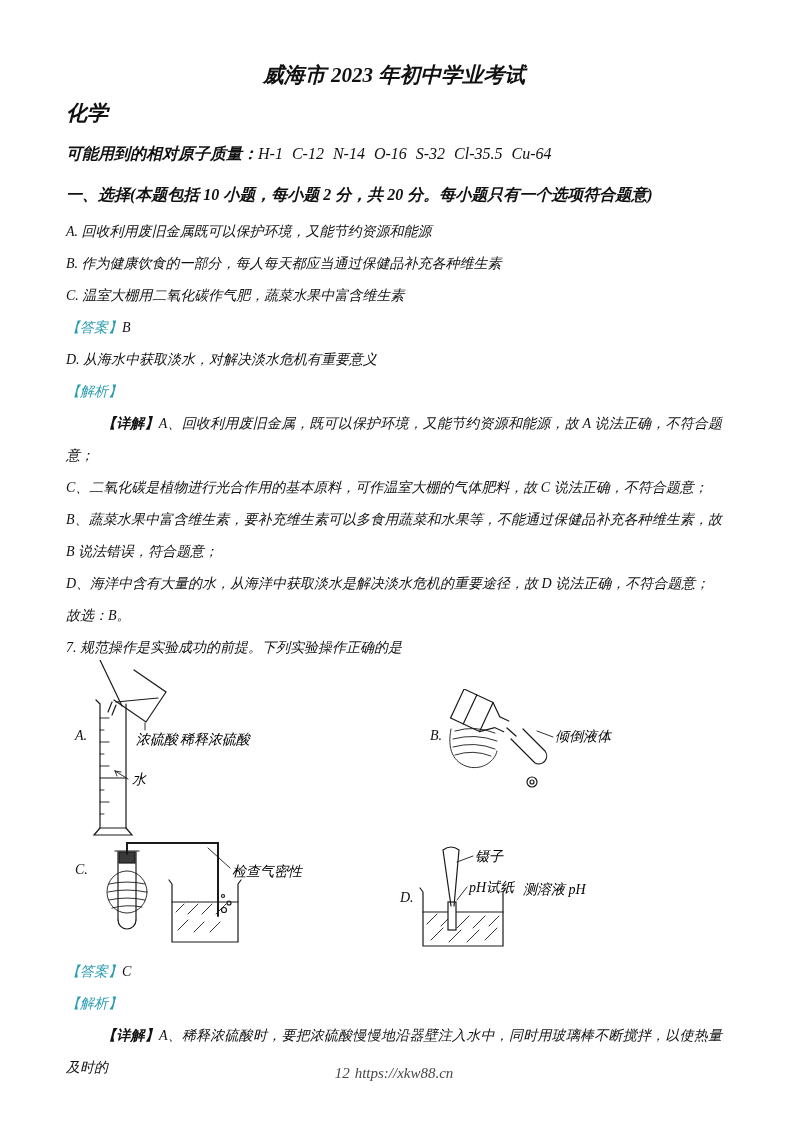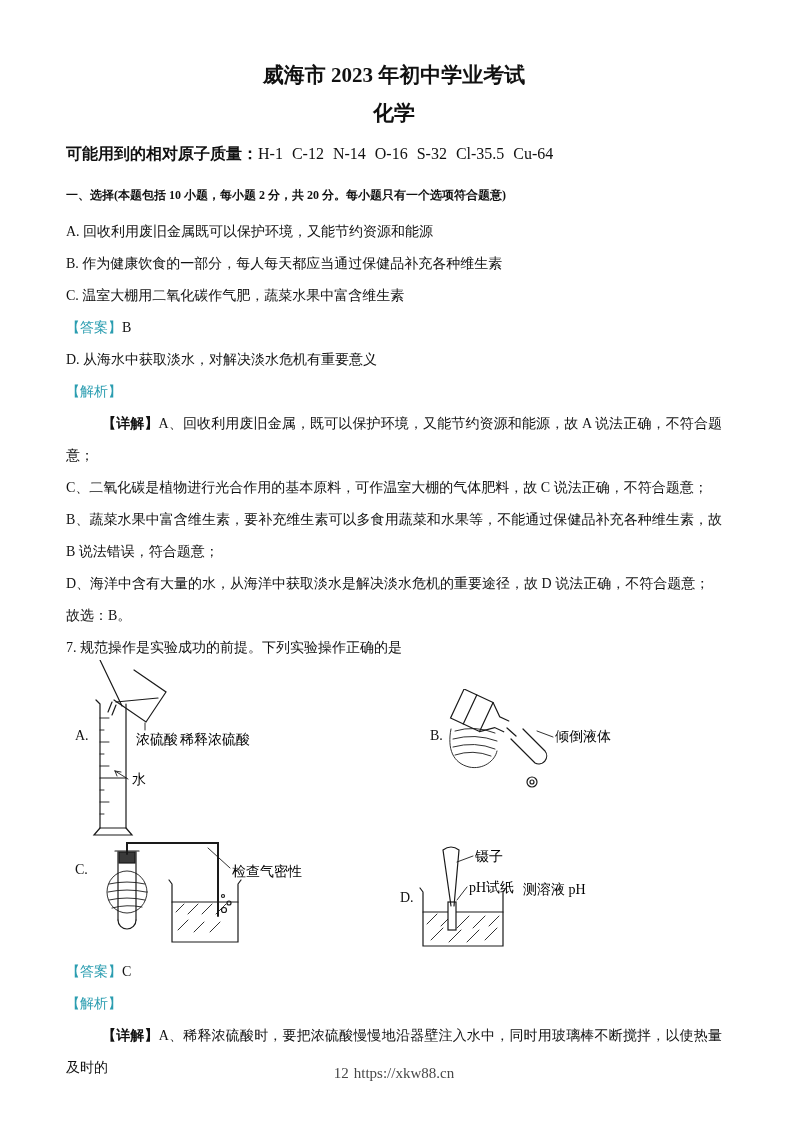--- a/index.html
+++ b/index.html
@@ -1,24 +1,24 @@
 <!DOCTYPE html>
 <html><head>
 <meta charset="utf-8">
 <style>
   html,body{margin:0;padding:0;background:#ffffff;}
   .page{position:relative;width:788px;height:1122px;background:#fff;
         padding:58px 66px 0;box-sizing:border-box;color:#111;
-        font-family:"Liberation Serif",serif;font-size:14px;overflow:hidden;}
+        font-family:"Liberation Serif",serif;font-size:14px;overflow:hidden;font-style:italic;}
   .title{text-align:center;font-weight:bold;font-size:21px;line-height:34px;margin:0;}
-  .subject{text-align:center;font-weight:bold;font-size:21px;line-height:42px;margin:0;}
+  .subject{text-align:left;font-weight:bold;font-size:21px;line-height:42px;margin:0;}
   .atomic{line-height:40px;margin:0;font-size:16px;}
   .atomic .lbl{font-weight:bold;}
   .atomic .vals{word-spacing:5px;margin-top:20px;}
-  .section-head{font-weight:bold;font-size:12px;line-height:42px;margin:0;}
+  .section-head{font-weight:bold;font-size:16px;line-height:42px;margin:0;}
   .para{line-height:32px;margin:0;text-align:justify;}
   .teal{color:#2b9db0;}
   .bold{font-weight:bold;margin-left:36px;}
   .diagrams{position:relative;height:292px;}
   .figlabel{position:absolute;font-size:14px;line-height:20px;}
   .fig{position:absolute;}
   .sk path,.sk line,.sk polyline,.sk circle,.sk ellipse,.sk rect{
       fill:none;stroke:#1a1a1a;stroke-width:1.2;stroke-linecap:round;}
   .sk .thin{stroke-width:0.9;}
   .sk .tube{stroke-width:2;}

